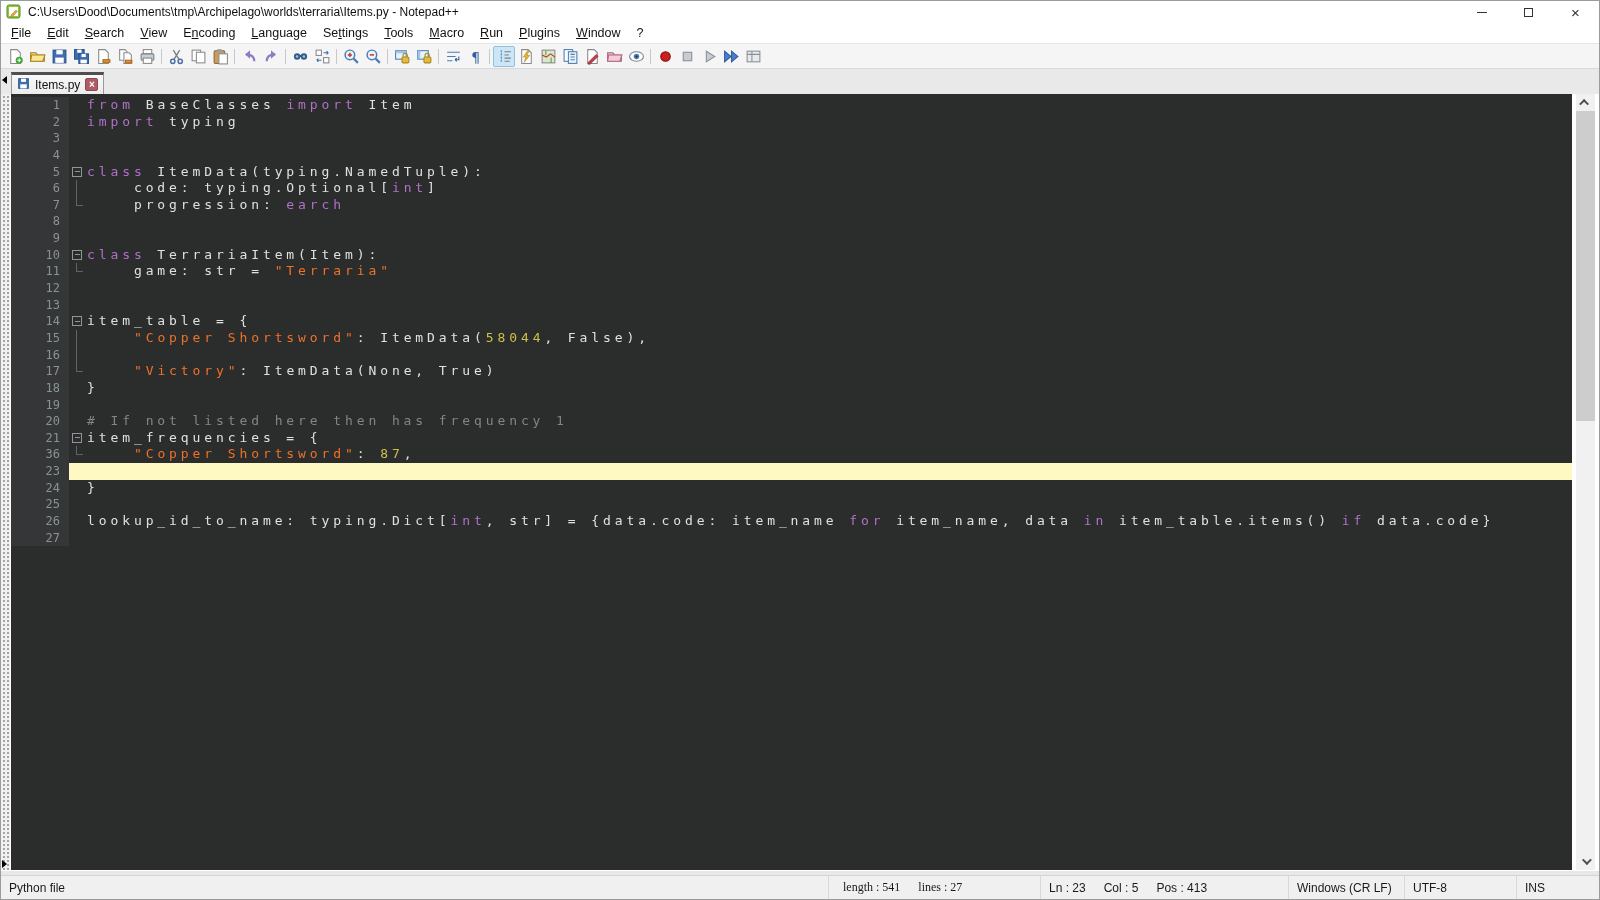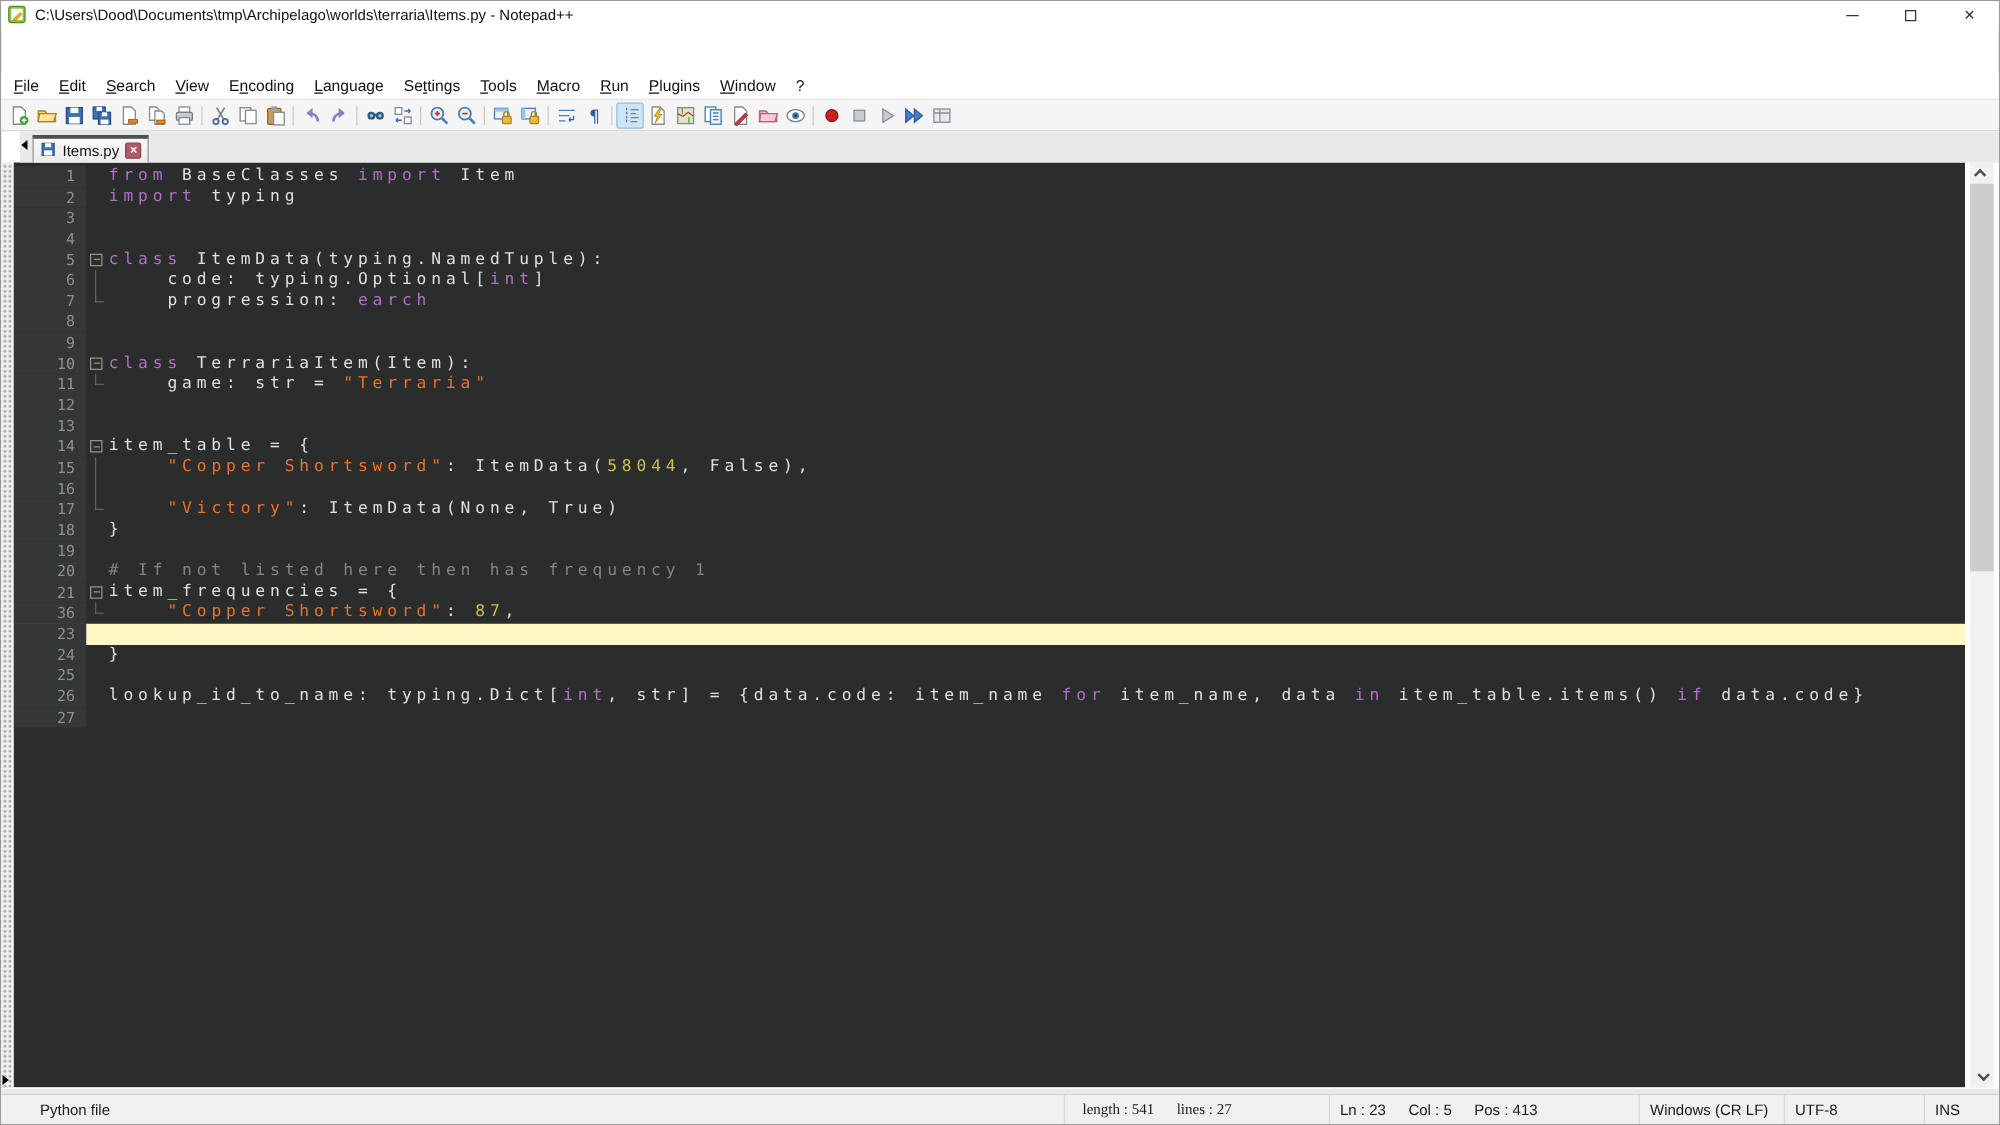--- a/index.html
+++ b/index.html
@@ -10,33 +10,33 @@
   .titlebar{flex:0 0 22px;background:#fff;display:flex;align-items:center;padding-left:5px;gap:6px;}
   .app-icon{width:16px;height:16px;display:inline-flex;}
   .title-text{font-size:12px;color:#101010;white-space:nowrap;}
   .win-controls{margin-left:auto;display:flex;height:100%;}
   .win-btn{width:47px;height:22px;display:flex;align-items:center;justify-content:center;color:#333;}
   .min-glyph{width:10px;height:1px;background:#333;}
   .max-glyph{width:9px;height:9px;border:1px solid #333;box-sizing:border-box;}
   .close-glyph{font-size:15px;line-height:15px;color:#333;}
 
   
-  .menubar{flex:0 0 20px;background:#fff;display:flex;align-items:center;padding-left:2px;font-size:12.5px;color:#111;margin-top:36px;}
+  .menubar{flex:0 0 20px;background:#fff;display:flex;align-items:center;padding-left:2px;font-size:12.5px;color:#111;}
   .menu-item{padding:2px 8px;white-space:nowrap;}
   .menu-item u{text-decoration:underline;}
 
   
   .toolbar{flex:0 0 24px;background:#f5f5f5;border-top:1px solid #e6e6e6;border-bottom:1px solid #d9d9d9;display:flex;align-items:center;padding-left:3px;}
   .tb-btn{width:22px;height:21px;display:flex;align-items:center;justify-content:center;box-sizing:border-box;}
   .tb-btn.active{background:#cde6f7;border:1px solid #8fbfe2;border-radius:2px;}
   .tb-ic{display:inline-flex;}
   .tb-sep{width:1px;height:15px;background:#c9c9c9;margin:0 3px;flex:0 0 1px;}
 
   
-  .tabbar{flex:0 0 25px;background:#e9e9e9;display:flex;align-items:flex-end;padding-left:10px;position:relative;margin-left:15px;}
+  .tabbar{flex:0 0 25px;background:#e9e9e9;display:flex;align-items:flex-end;padding-left:10px;position:relative;}
   .tab-arrow-left{position:absolute;left:1px;top:7px;width:0;height:0;border-top:4px solid transparent;border-bottom:4px solid transparent;border-right:5px solid #000;}
   .tab{height:19px;display:flex;align-items:center;gap:5px;padding:0 5px;background:linear-gradient(#f8f8f8,#ececec);border:1px solid #989898;border-bottom:none;border-top:3px solid #4f4f4f;font-size:12px;color:#111;}
   .tab-close{width:13px;height:13px;background:#ae5b68;border:1px solid #8e4850;border-radius:2px;color:#fff;font-size:10px;line-height:11px;text-align:center;font-weight:bold;box-sizing:border-box;}
 
   
   .main{flex:1 1 auto;display:flex;min-height:0;background:#fff;}
   .grip{flex:0 0 9px;background:#f0f0f0;background-image:radial-gradient(#a6a6a6 1px,transparent 1.2px);background-size:4px 4px;background-position:1px 1px;position:relative;margin-right:1px;}
   .grip-arrow{position:absolute;bottom:2px;left:1px;width:0;height:0;border-top:4px solid transparent;border-bottom:4px solid transparent;border-left:5px solid #000;}
   .editor{flex:1 1 auto;background:#2b2d2d;padding-top:3px;overflow:hidden;}
   .gap-col{flex:0 0 4px;background:#fff;}
@@ -62,21 +62,21 @@
   .tok-kw{color:#b26fc9;}
   .tok-def{color:#dfe1e1;}
   .tok-str{color:#ee7128;}
   .tok-num{color:#ccc04a;}
   .tok-com{color:#7f8687;text-align:center;}
 
   
   .below-gap{flex:0 0 4px;background:#e8e8e8;border-top:1px solid #fff;}
   .statusbar{flex:0 0 23px;background:#f0f0f0;border-top:1px solid #d4d4d4;display:flex;align-items:stretch;font-size:12px;color:#1a1a1a;}
   .st{display:flex;align-items:center;box-sizing:border-box;border-right:1px solid #d8d8d8;padding:0 8px;white-space:nowrap;}
-  .st.doc{flex:0 0 828px;margin-left:23px;}
+  .st.doc{flex:0 0 828px;}
   .st.len{flex:0 0 212px;gap:18px;padding-left:14px;font-family:Liberation Serif, serif;}
   .st.pos{flex:0 0 248px;gap:18px;}
   .st.eol{flex:0 0 116px;}
   .st.enc{flex:0 0 112px;}
   .st.ins{flex:1 1 auto;border-right:none;}
 </style>
 </head>
 <body>
 
 <div class="window">

